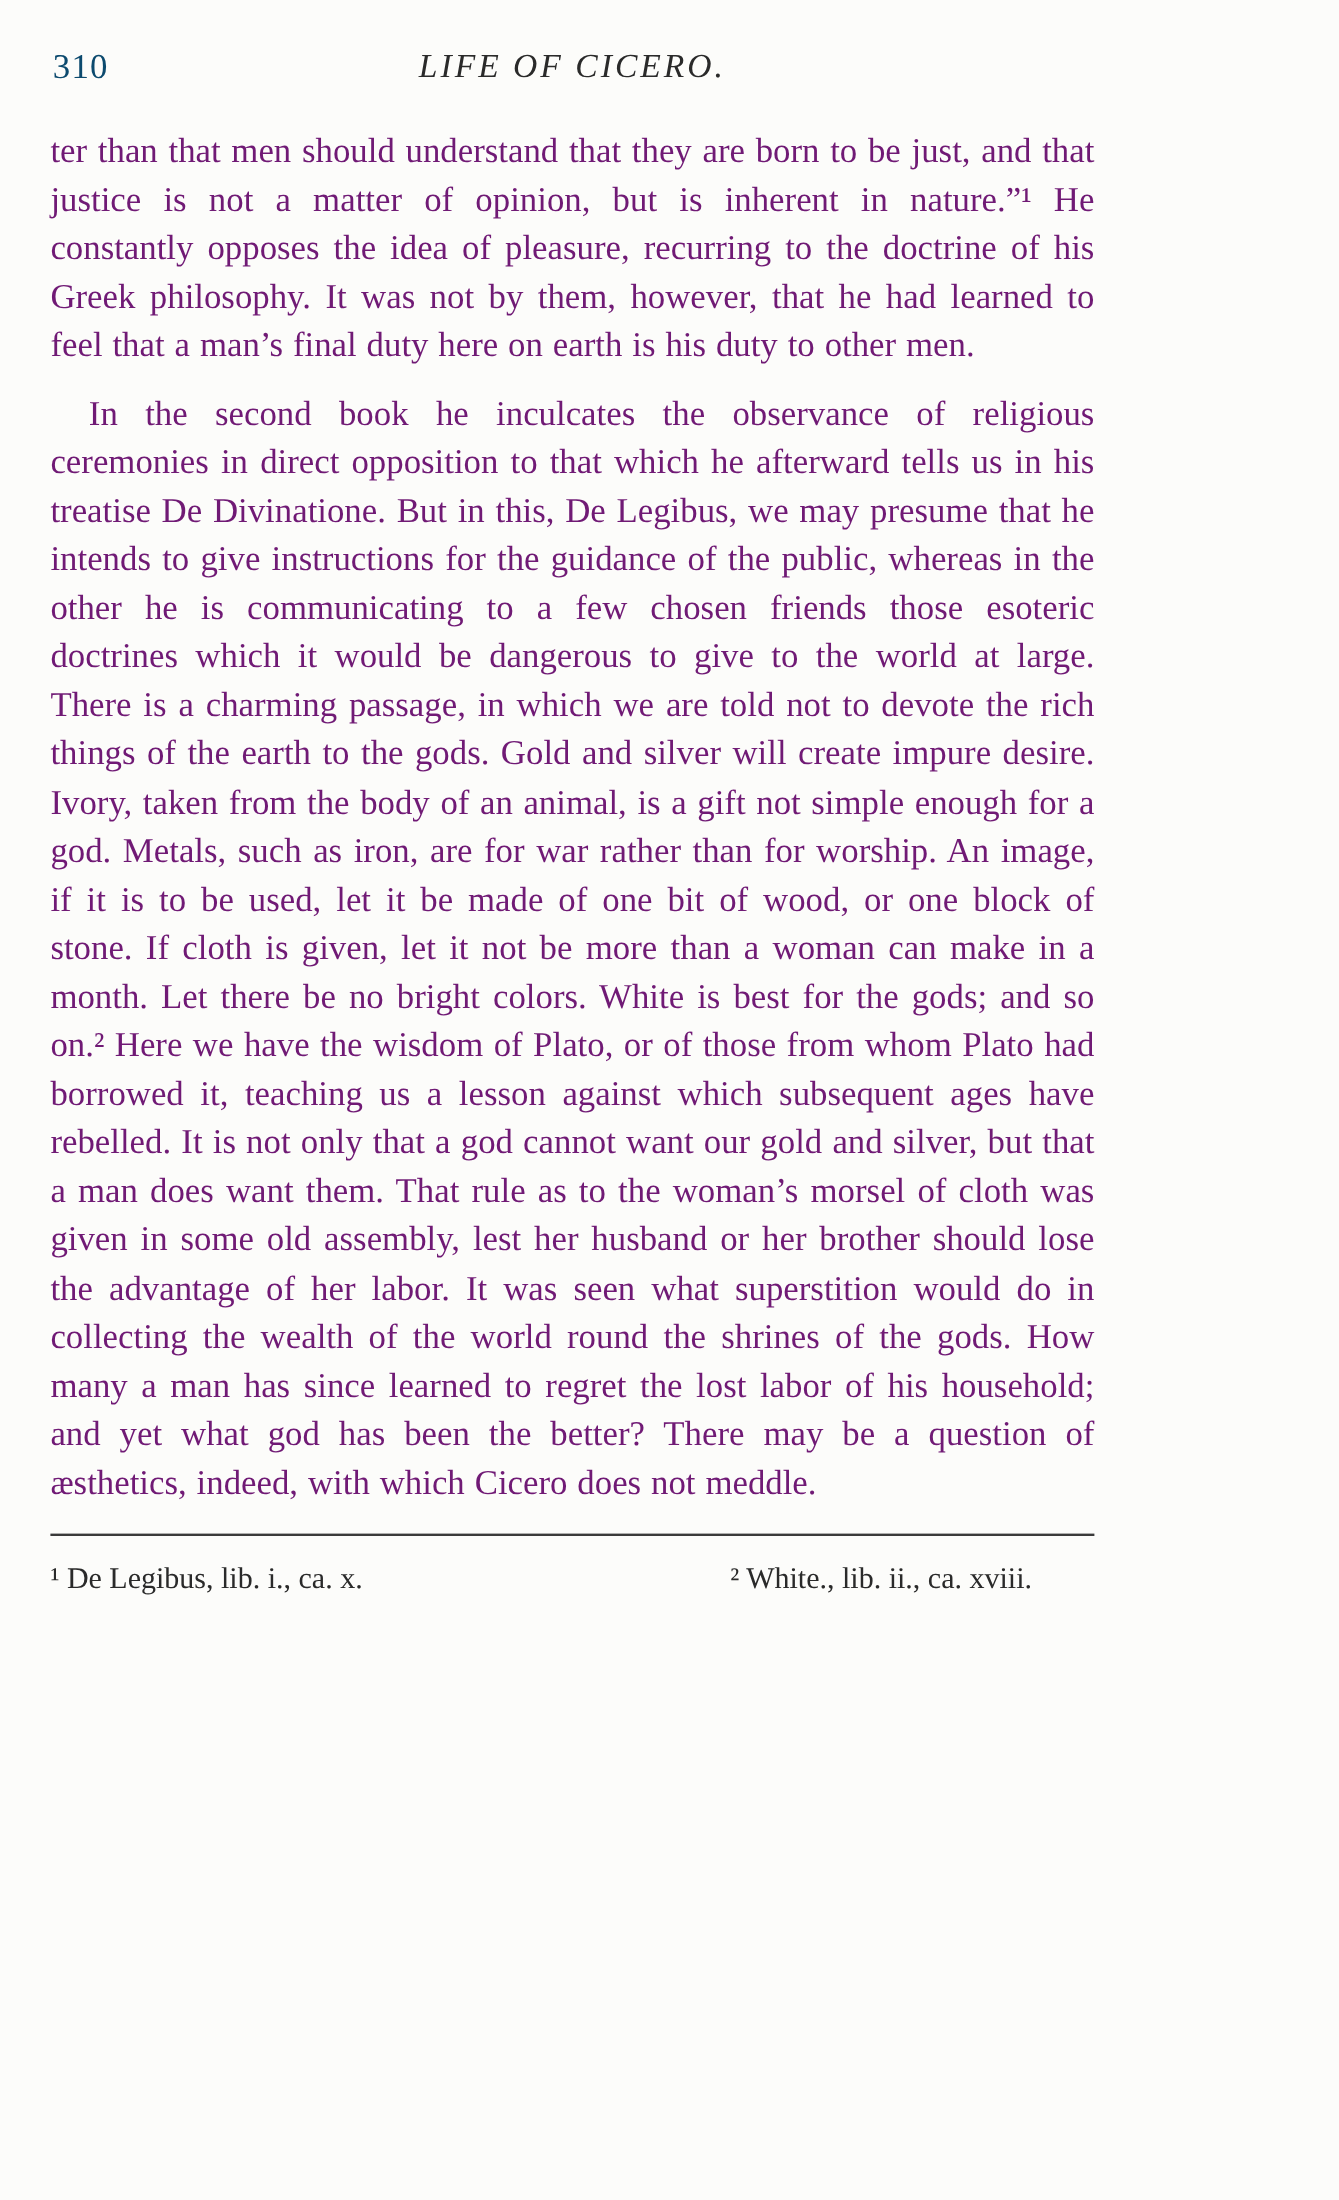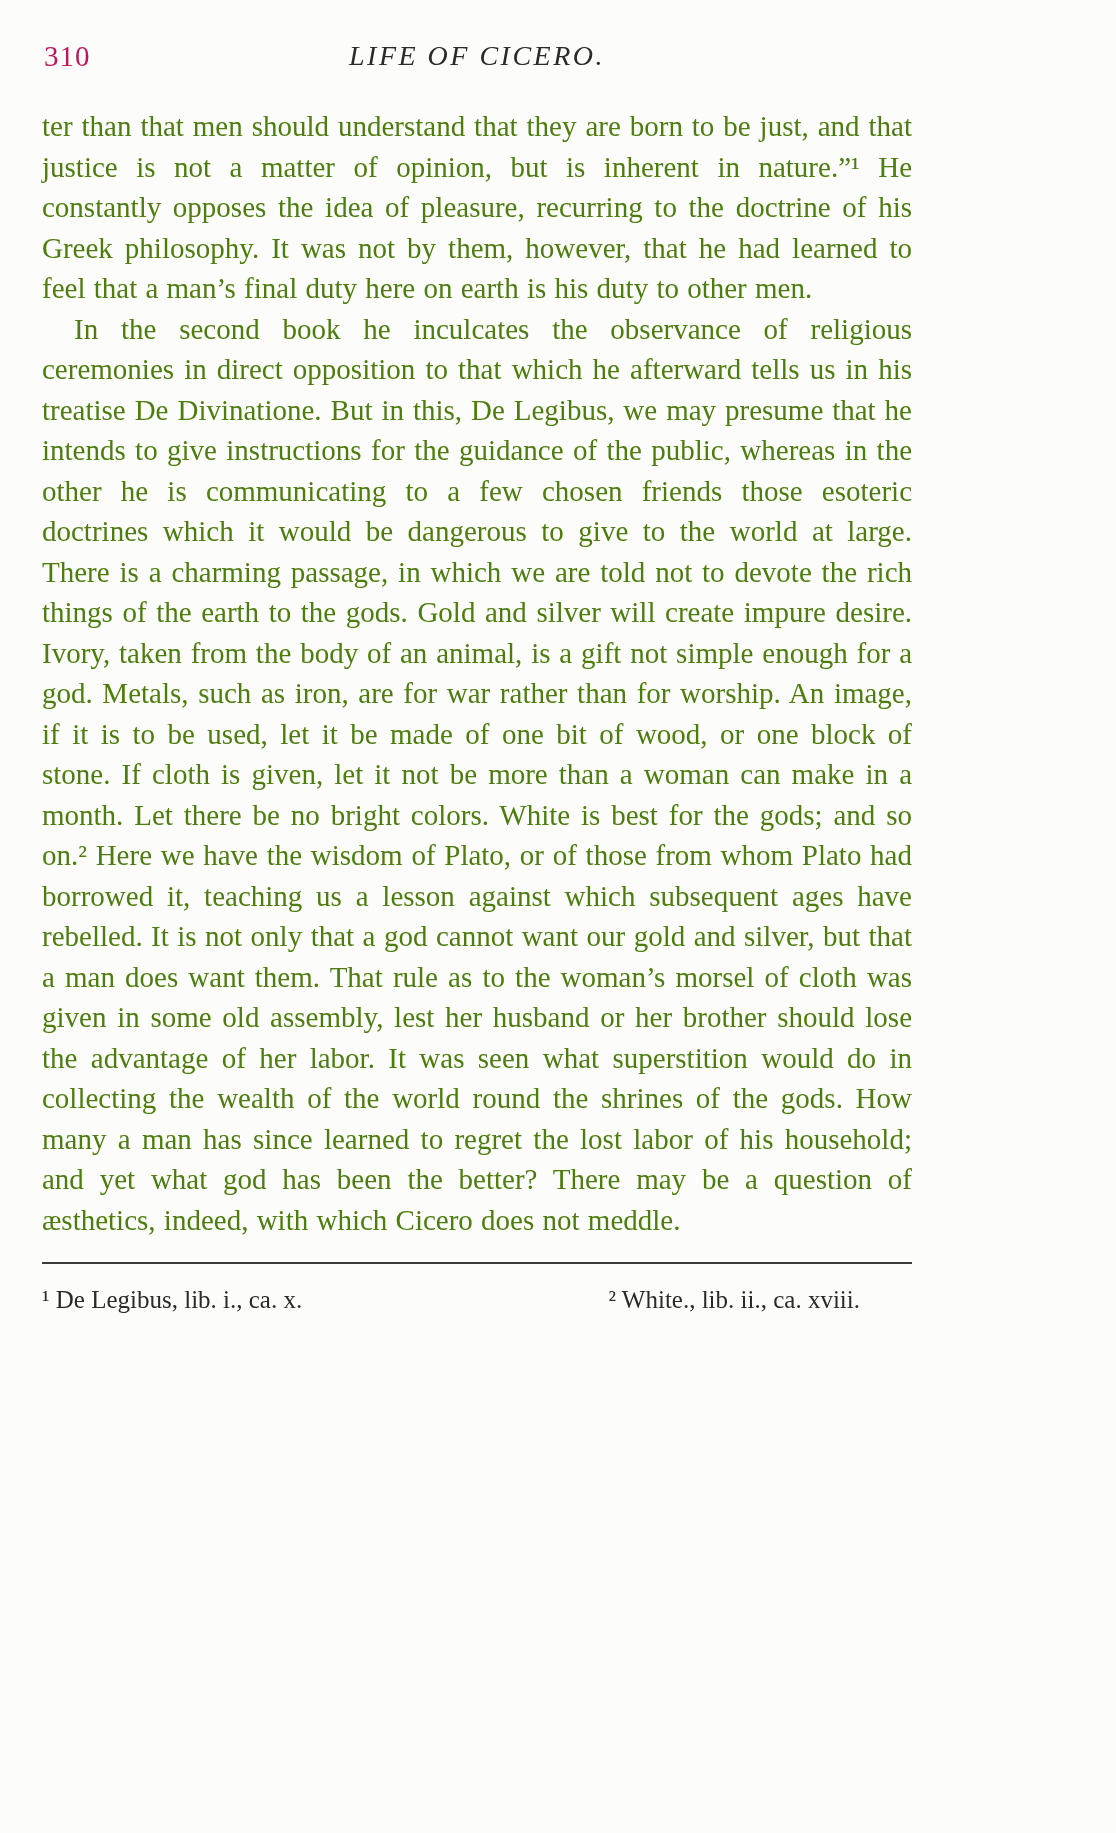--- a/index.html
+++ b/index.html
@@ -23,43 +23,44 @@
     position: relative;
     height: 44px;
     margin-bottom: 22px;
   }
   .page-number {
     position: absolute;
     left: 2px;
     top: 0;
     font-size: 29px;
     letter-spacing: 1px;
-    color: #be185d;
+    color: #0c4a6e;
   }
   .running-title {
     position: absolute;
     left: 0;
     right: 0;
     top: 0;
     text-align: center;
     font-style: italic;
     font-size: 28px;
     letter-spacing: 2.5px;
     color: #2a2a2a;
   }
   .body-text p.para {
     margin: 0;
     font-size: 29px;
     line-height: 40.5px;
     text-align: justify;
-    color: #4d7c0f;
+    color: #701a75;
     word-spacing: 1px;
   }
   .body-text p.para.indent {
     text-indent: 32px;
+    margin-top: 16px;
   }
   .footnote-rule {
     border: none;
     border-top: 2px solid #3a3a3a;
     margin: 22px 0 0 0;
     width: 100%;
   }
   .footnotes {
     display: flex;
     margin-top: 22px;

